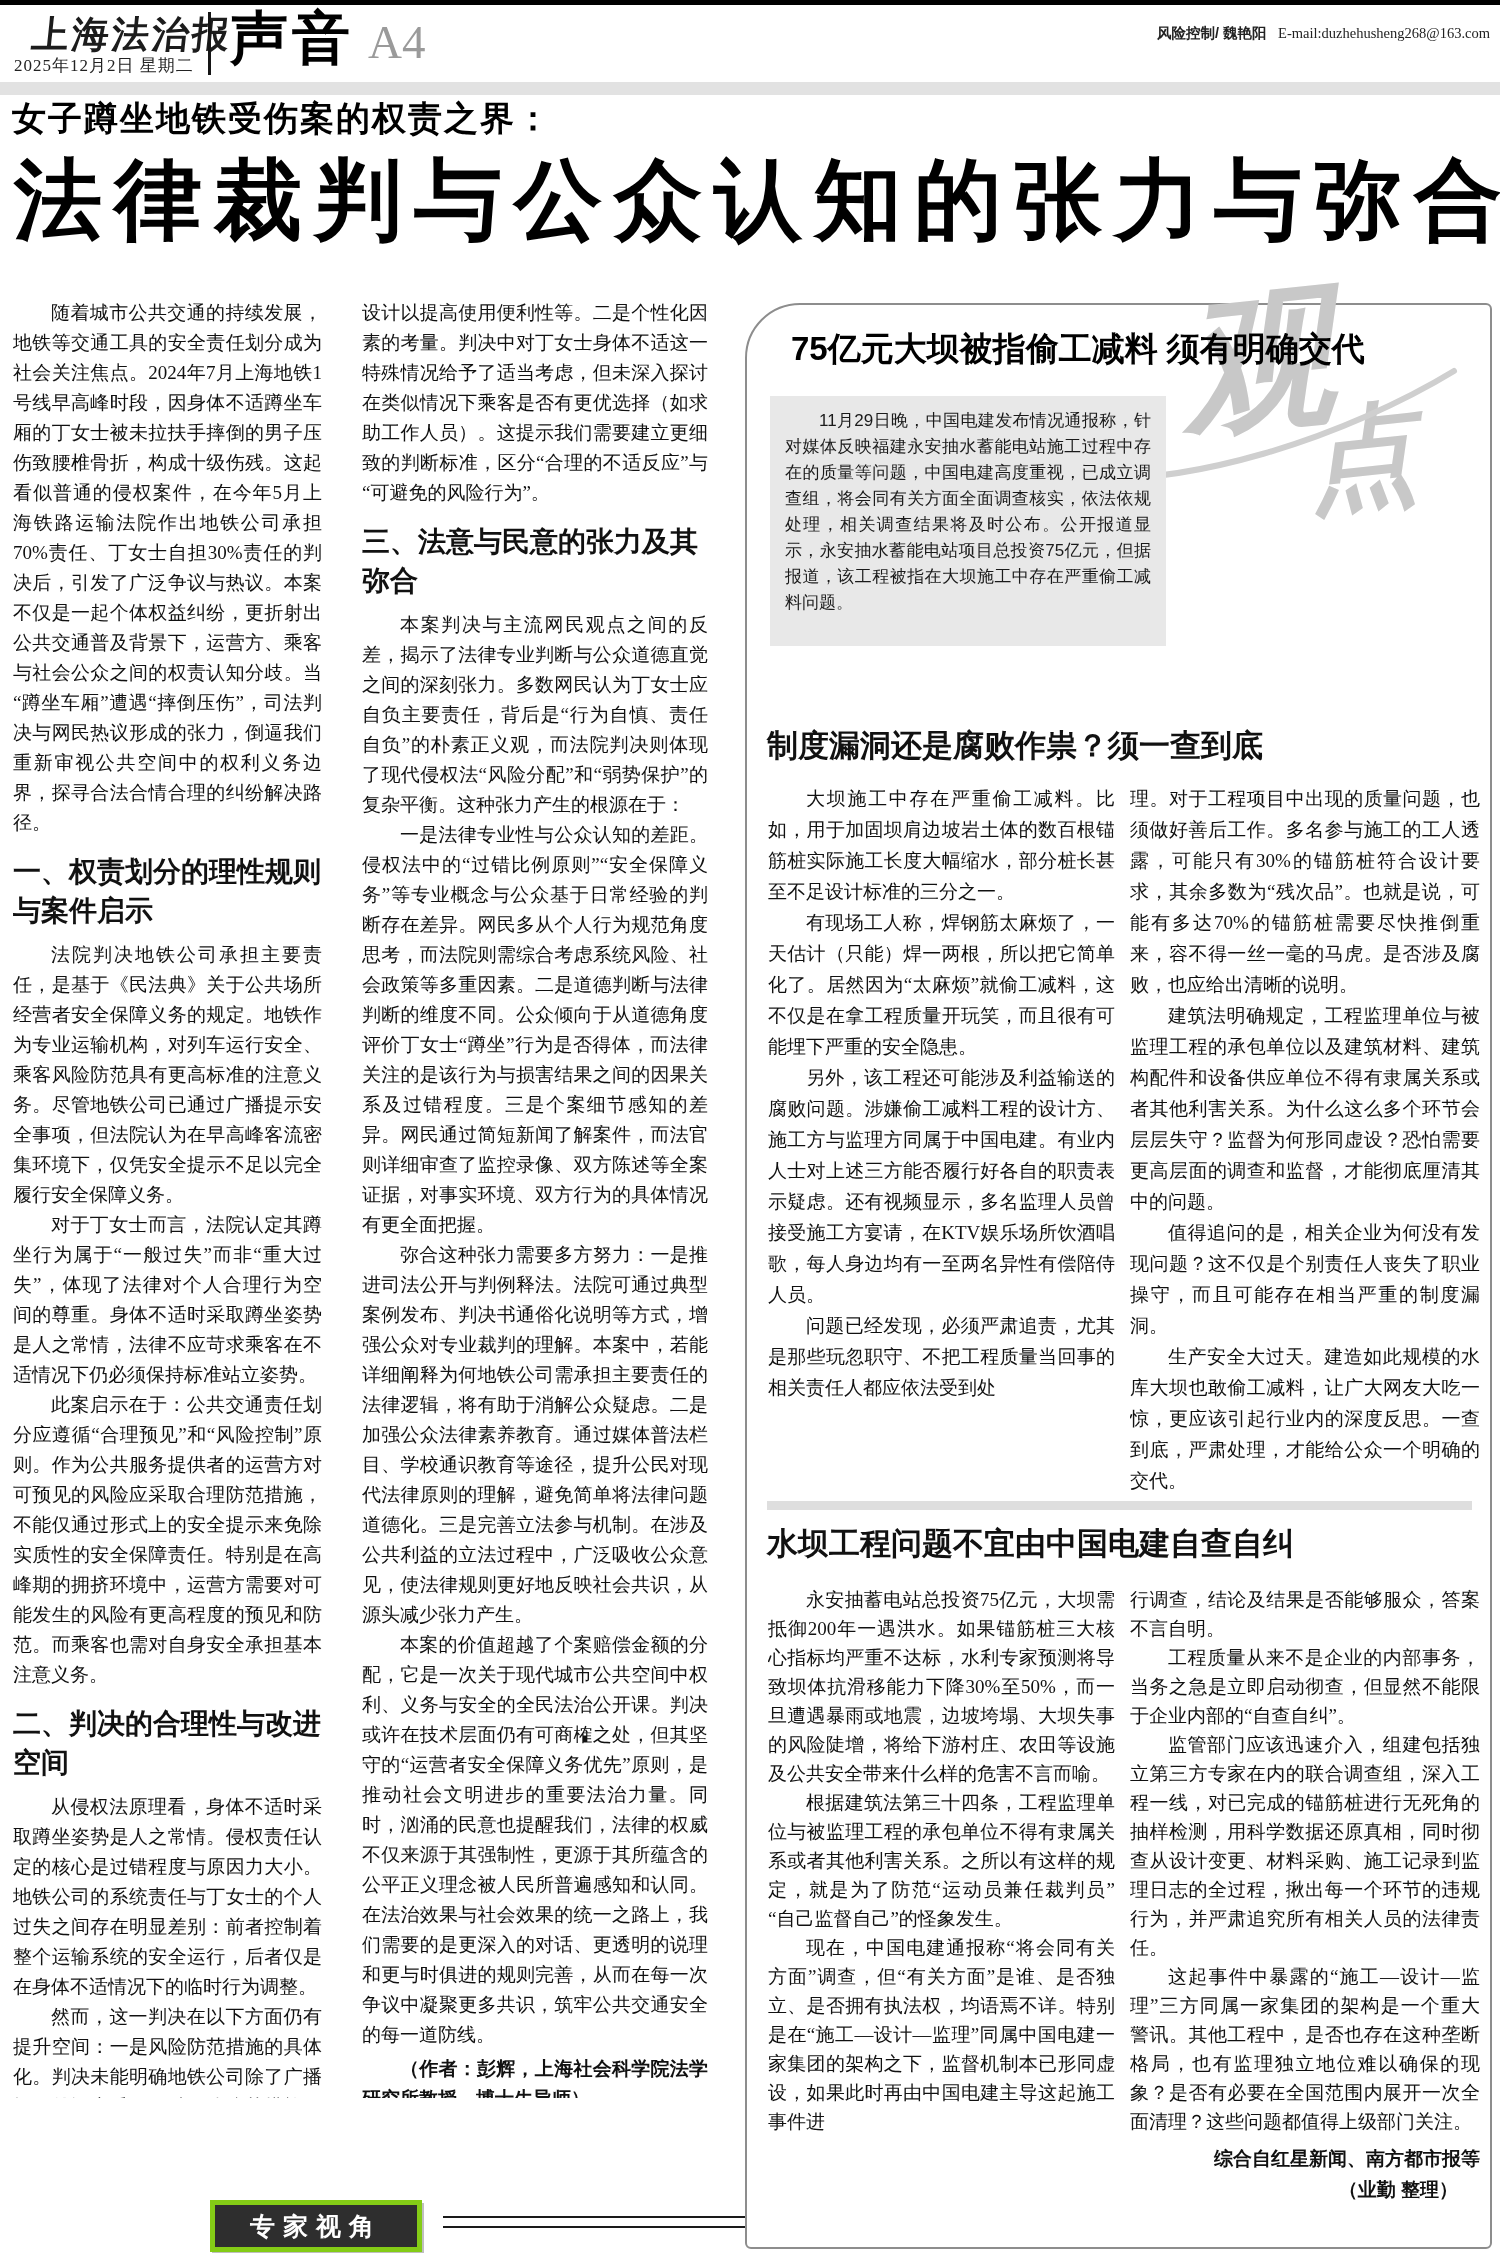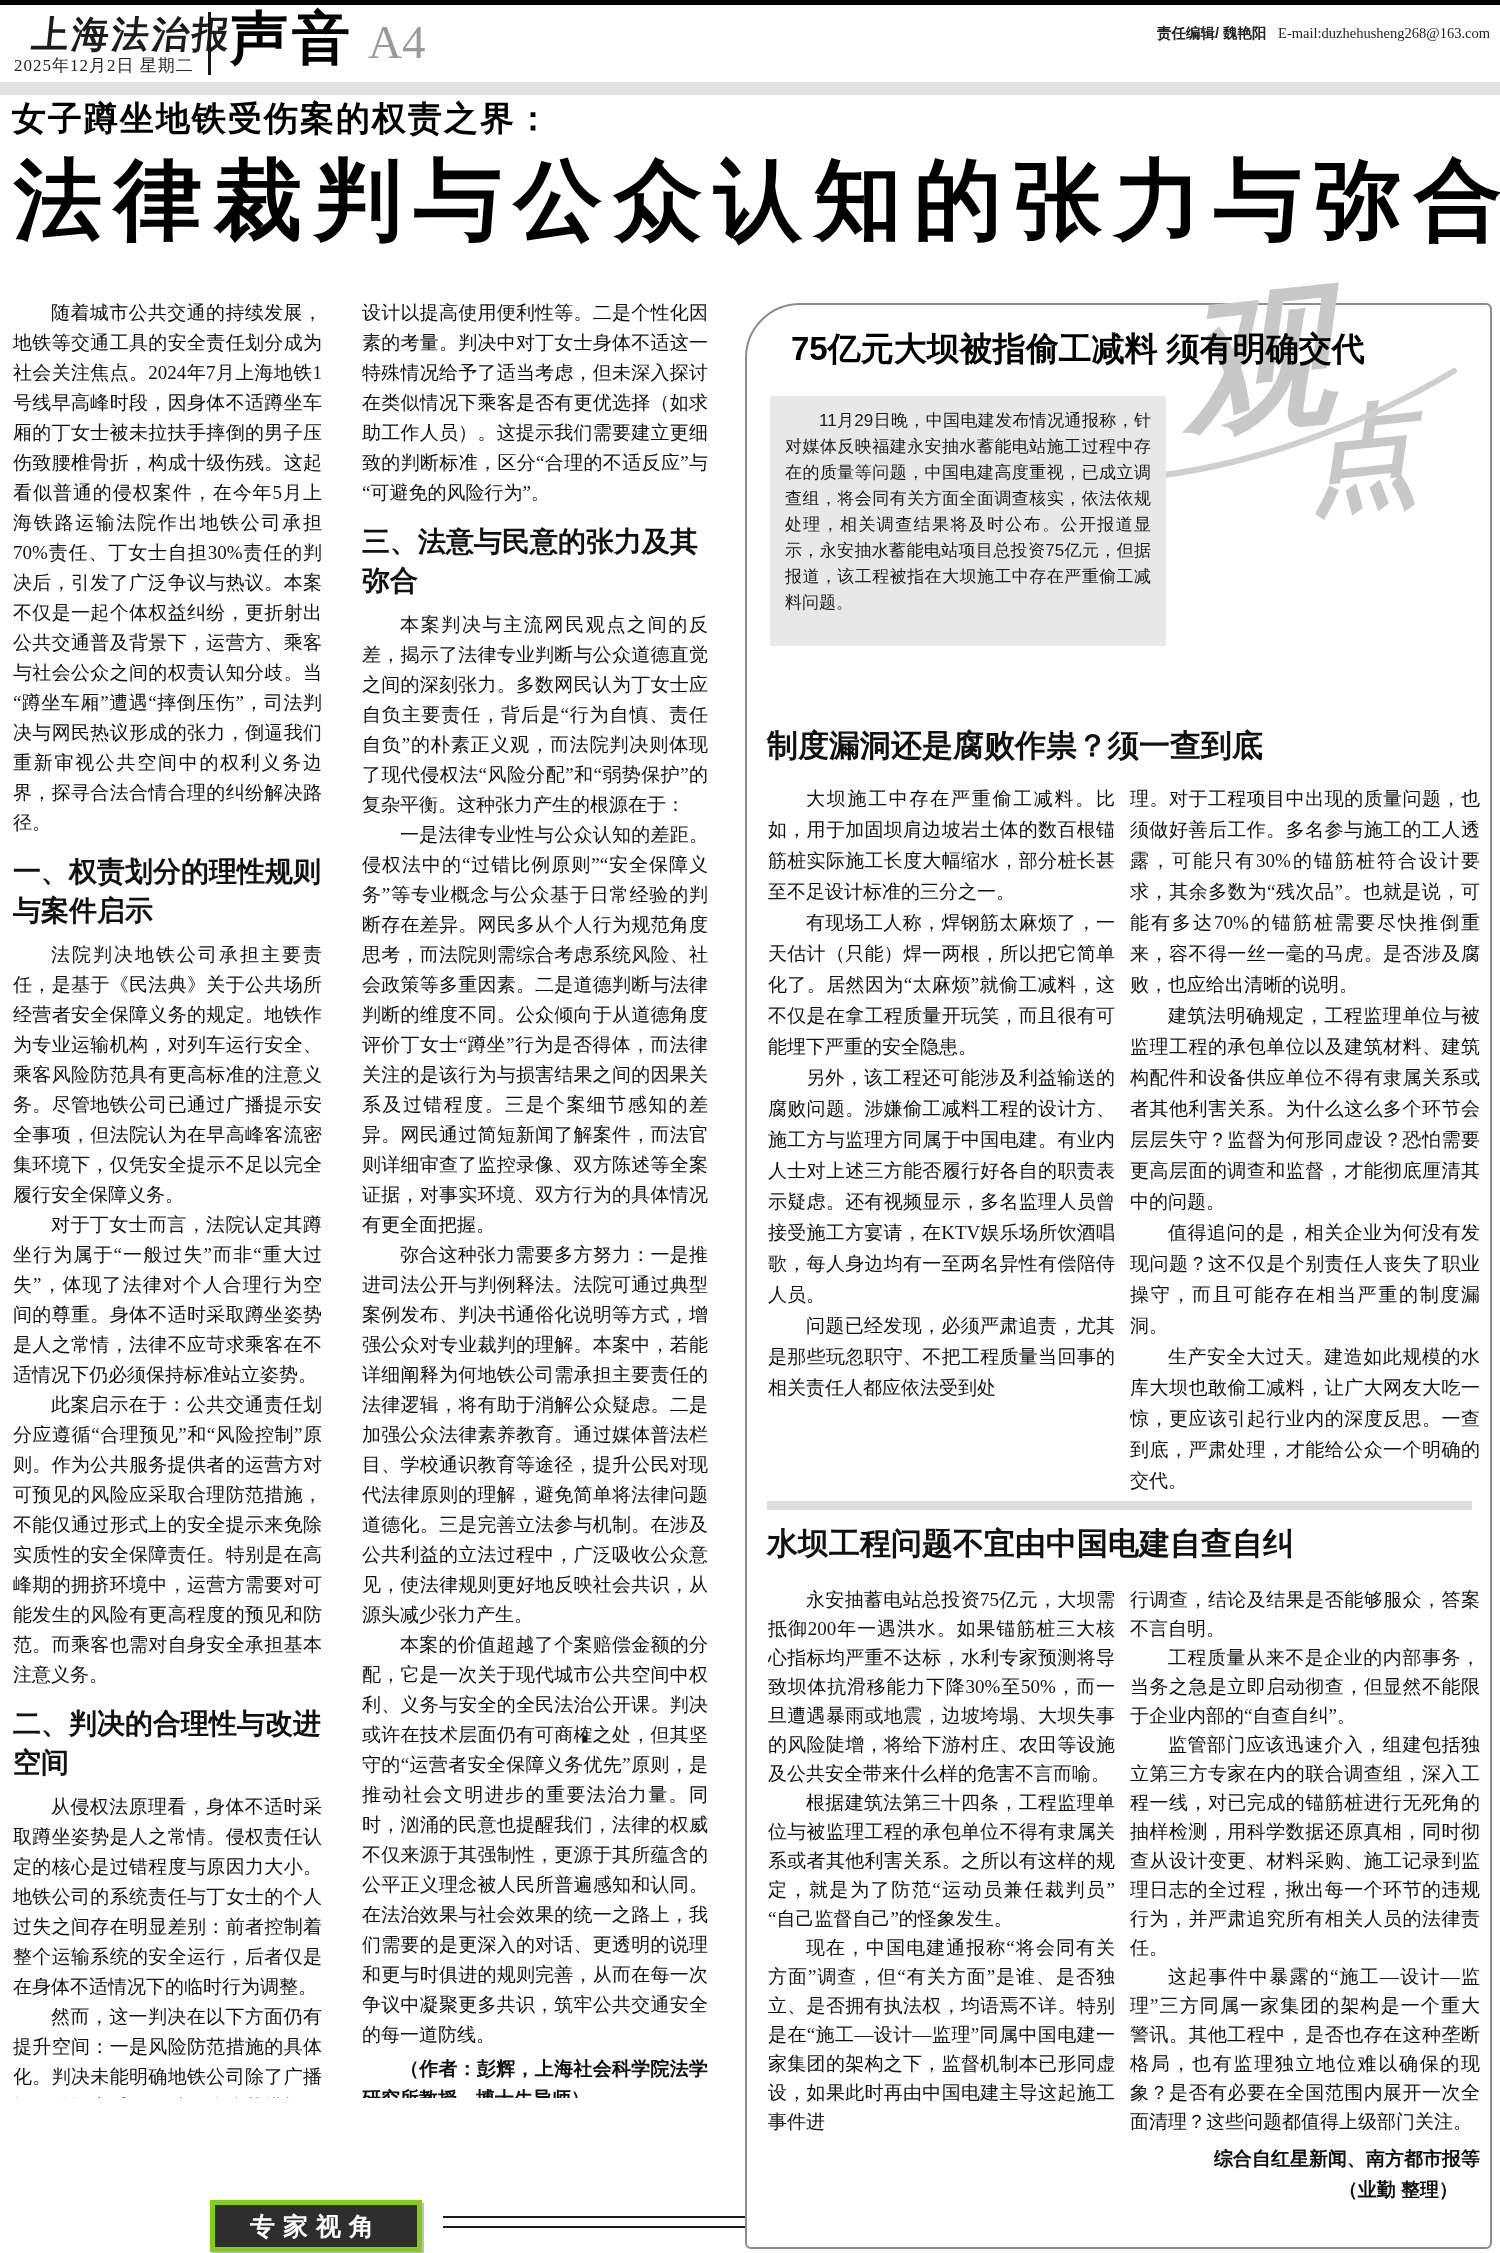--- a/index.html
+++ b/index.html
@@ -75,21 +75,21 @@
 <div class="page">
   <div class="topbar"></div>
 
   <div class="brand">上海法治报</div>
   <div class="mdate">2025年12月2日 星期二</div>
   <div class="mh-divider"></div>
   <div class="section-wrap">
     <span class="section-title">声音</span><span class="page-number">A4</span>
   </div>
   <div class="editor">
-    <span class="ed-name">责任编辑/ 魏艳阳</span>
+    <span class="ed-name">风险控制/ 魏艳阳</span>
     <span class="ed-mail">E-mail:duzhehusheng268@163.com</span>
   </div>
 
   <div class="grayband"></div>
 
   <h2 class="kicker">女子蹲坐地铁受伤案的权责之界：</h2>
   <h1 class="headline">法律裁判与公众认知的张力与弥合</h1>
 
   <section class="col main-c1">
       <p class="para">随着城市公共交通的持续发展，地铁等交通工具的安全责任划分成为社会关注焦点。2024年7月上海地铁1号线早高峰时段，因身体不适蹲坐车厢的丁女士被未拉扶手摔倒的男子压伤致腰椎骨折，构成十级伤残。这起看似普通的侵权案件，在今年5月上海铁路运输法院作出地铁公司承担70%责任、丁女士自担30%责任的判决后，引发了广泛争议与热议。本案不仅是一起个体权益纠纷，更折射出公共交通普及背景下，运营方、乘客与社会公众之间的权责认知分歧。当“蹲坐车厢”遭遇“摔倒压伤”，司法判决与网民热议形成的张力，倒逼我们重新审视公共空间中的权利义务边界，探寻合法合情合理的纠纷解决路径。</p>

